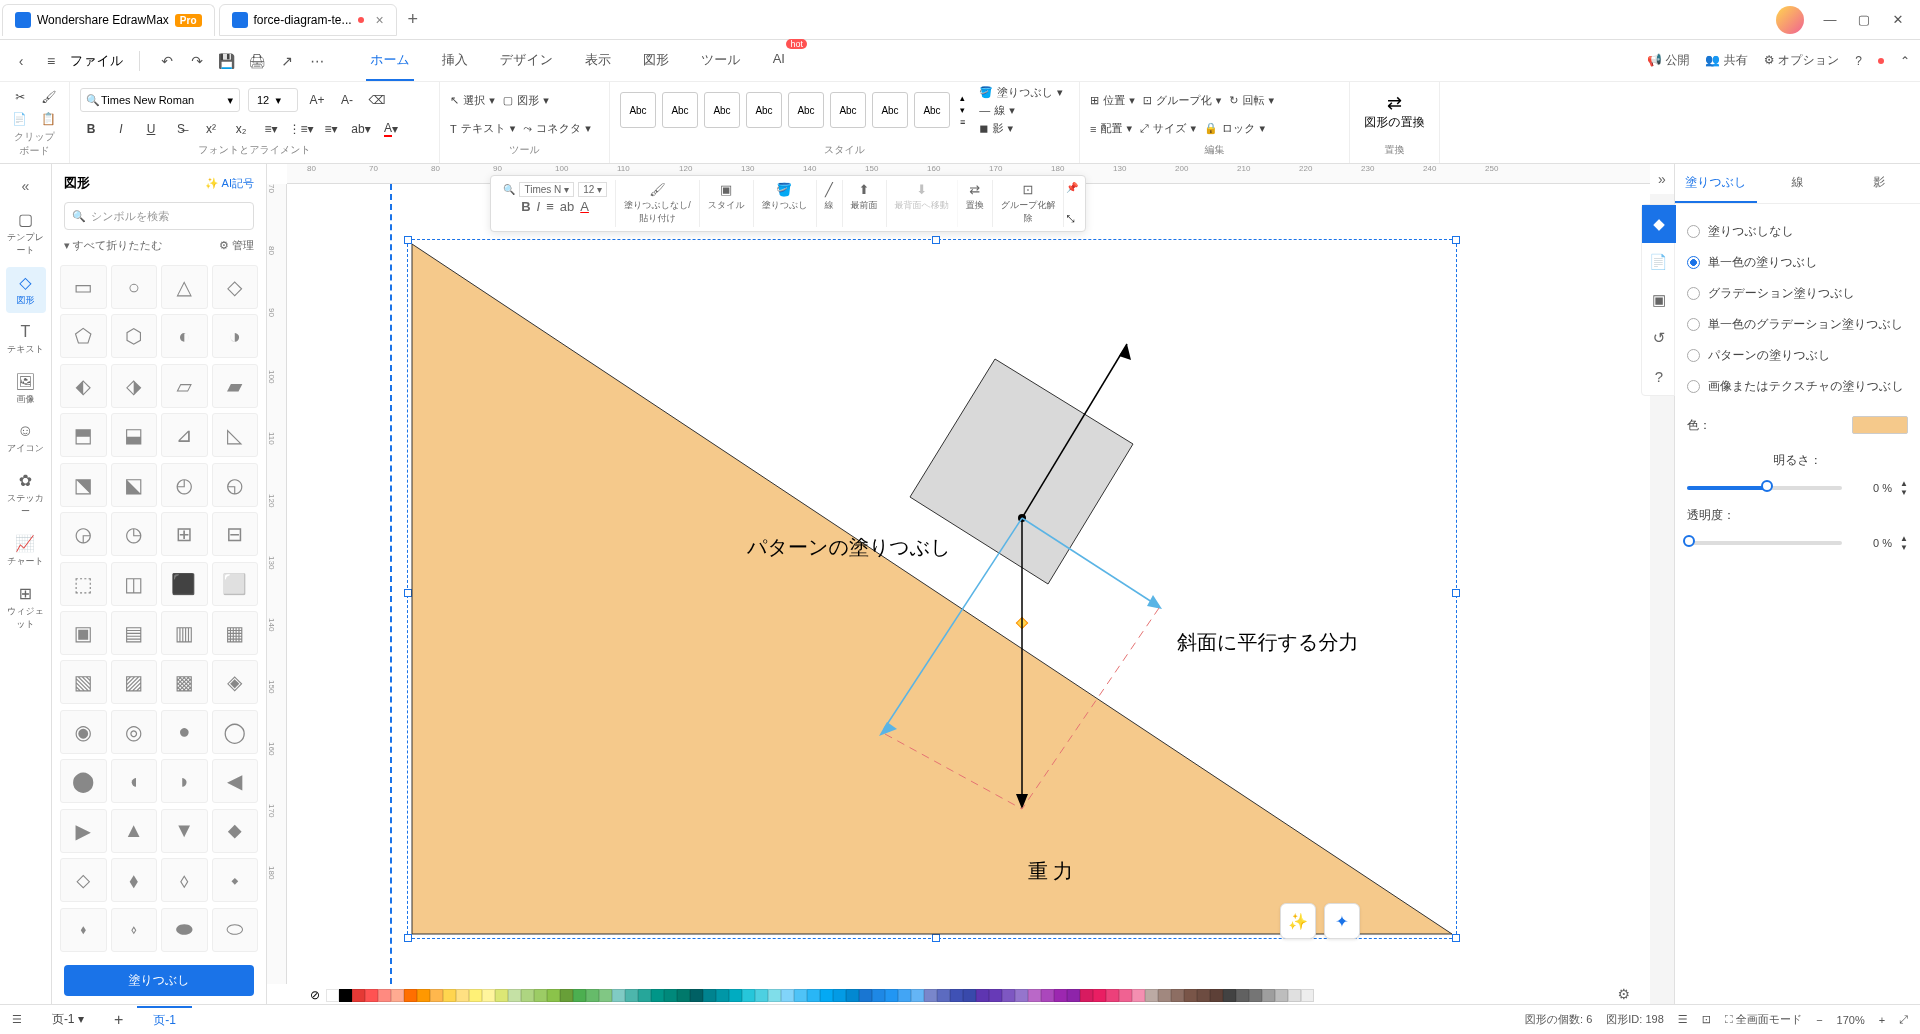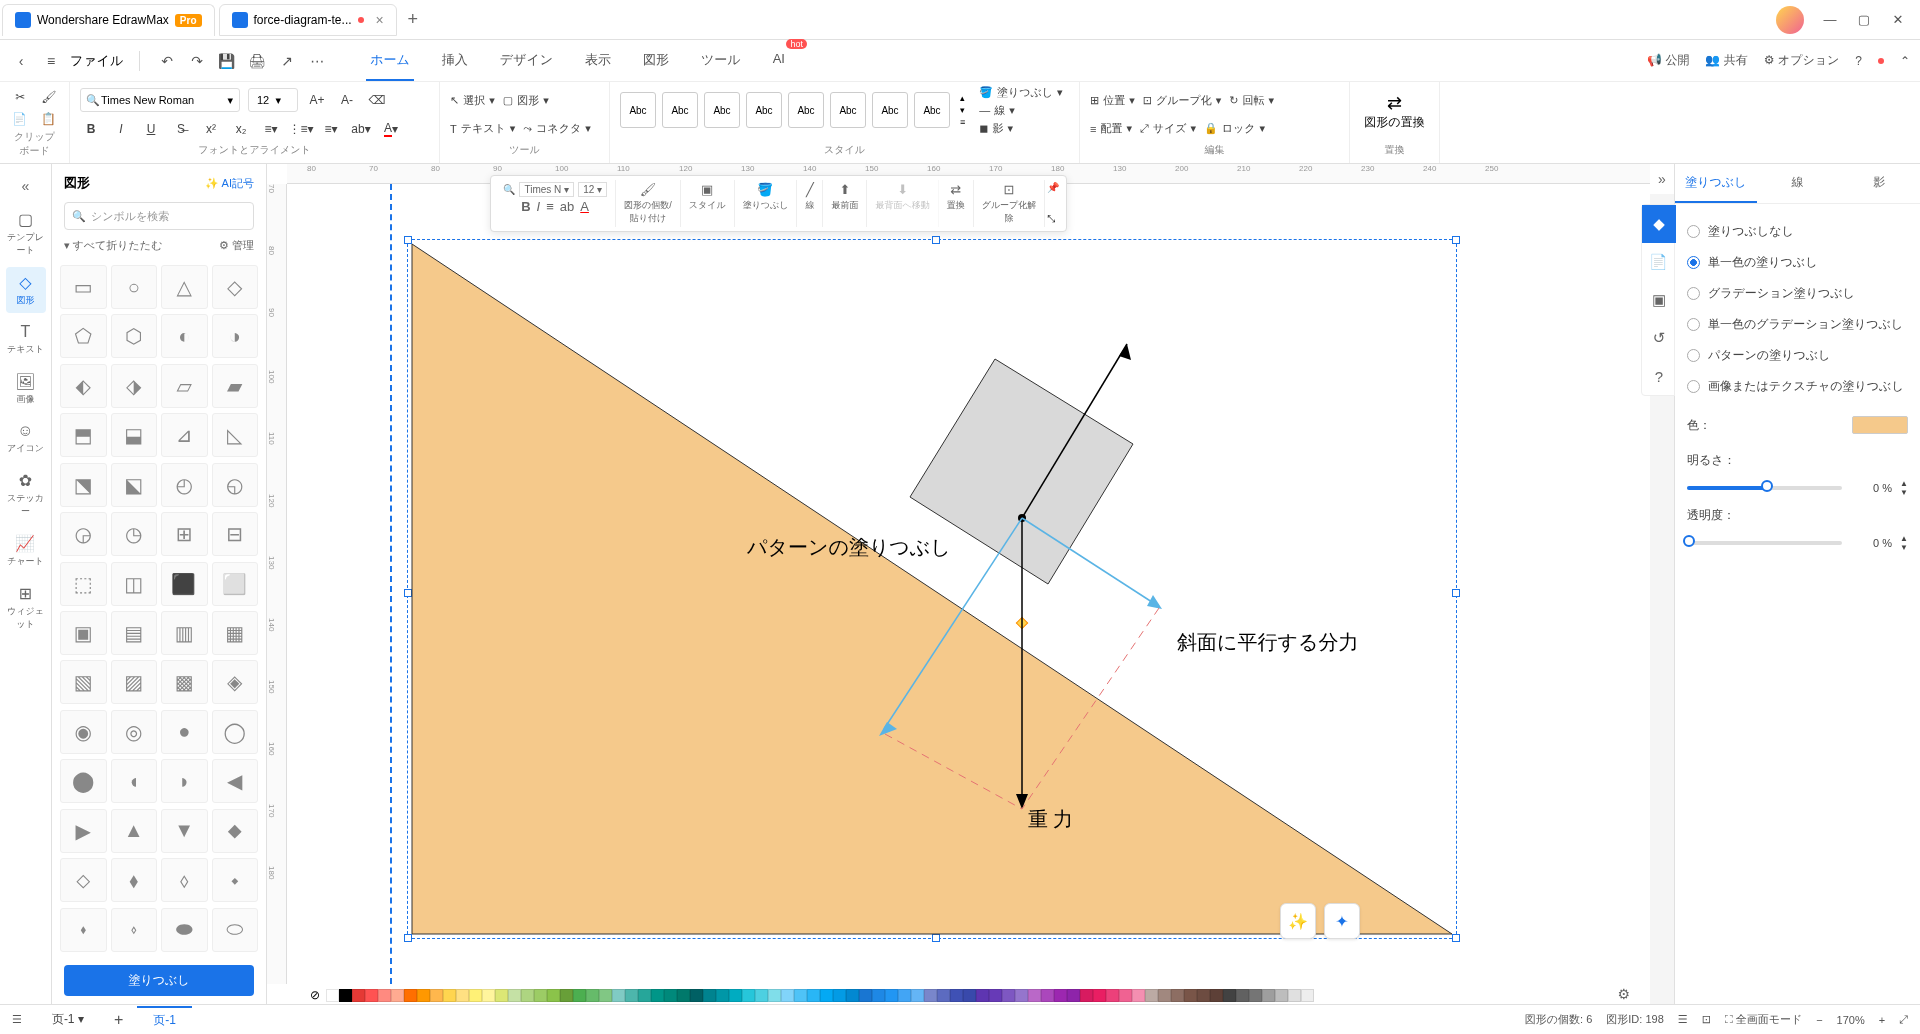--- a/index.html
+++ b/index.html
@@ -434,21 +434,21 @@
         <polygon points="472,502 480,488 490,495" fill="#5ab4e5"></polygon>
 
         <line x1="615" y1="284" x2="748" y2="370" stroke="#5ab4e5" stroke-width="1.5"></line>
         <polygon points="755,375 740,372 746,361" fill="#5ab4e5"></polygon>
 
         <line x1="478" y1="500" x2="615" y2="575" stroke="#e57373" stroke-width="1" stroke-dasharray="8,6"></line>
         <line x1="752" y1="374" x2="615" y2="575" stroke="#e57373" stroke-width="1" stroke-dasharray="8,6"></line>
       </svg>
       <div class="diagram-labels" style="position:absolute;left:340px;top:300px;">パターンの塗りつぶし</div>
       <div class="diagram-labels" style="position:absolute;left:770px;top:395px;">斜面に平行する分力</div>
-      <div class="diagram-labels" style="position:absolute;left:621px;top:572px;text-align:center;">重 力</div>
+      <div class="diagram-labels" style="position:absolute;left:621px;top:624px;text-align:center;">重 力</div>
     </div>
   </div>
   <div class="fab-group">
     <div class="fab" style="color:#7e57c2;">✨</div>
     <div class="fab" style="color:#1a73e8;">✦</div>
   </div>
 </div>
 
 <div class="float-toolbar">
   <div class="ft-group">
@@ -462,21 +462,21 @@
       <span><i>I</i></span>
       <span>≡</span>
       <span>ab</span>
       <span><u style="text-decoration-color:red;">A</u></span>
     </div>
   </div>
   <div class="ft-group">
       <div class="ft-icons">
         <span>🖌</span>
       </div>
-      <span style="white-space:pre-line;text-align:center;">図形の個数/
+      <span style="white-space:pre-line;text-align:center;">塗りつぶしなし/
 貼り付け</span>
     </div>
   <div class="ft-group">
       <div class="ft-icons">
         <span>▣</span>
       </div>
       <span>スタイル</span>
     </div>
   <div class="ft-group">
       <div class="ft-icons">
@@ -557,21 +557,21 @@
         <span>パターンの塗りつぶし</span>
       </div>
     <div class="radio-row">
         <span class="radio"></span>
         <span>画像またはテクスチャの塗りつぶし</span>
       </div>
     <div style="display:flex;align-items:center;margin-top:14px;">
       <span>色：</span>
       <div class="color-swatch"></div>
     </div>
-    <div style="margin-top:18px;">明るさ：</div>
+    <div style="margin-top:18px;text-align:center;">明るさ：</div>
     <div class="slider-row">
       <div class="slider">
           <div class="slider-fill" style="width:50%;"></div>
           <div class="slider-thumb" style="left:48%;"></div>
         </div>
       <div class="spin-val">0 %</div>
       <div style="font-size:8px;display:flex;flex-direction:column;">
           <span>▲</span>
           <span>▼</span>
         </div>

